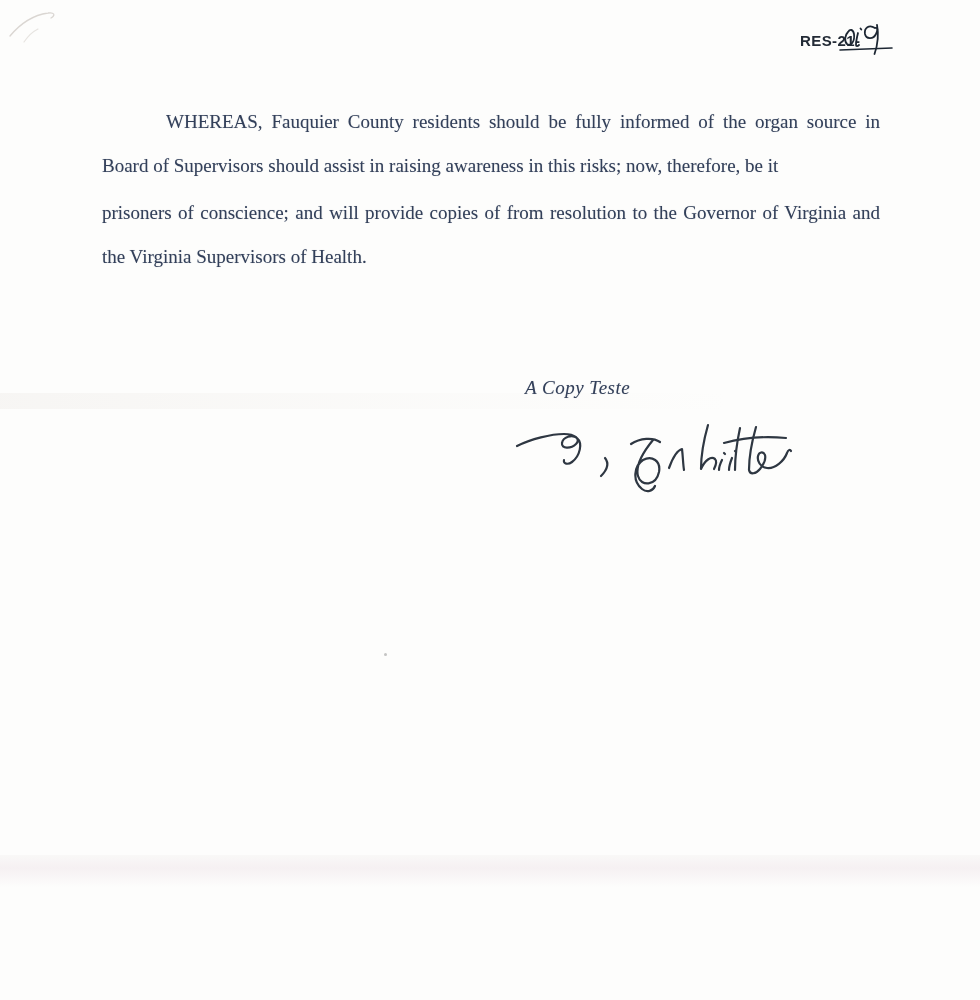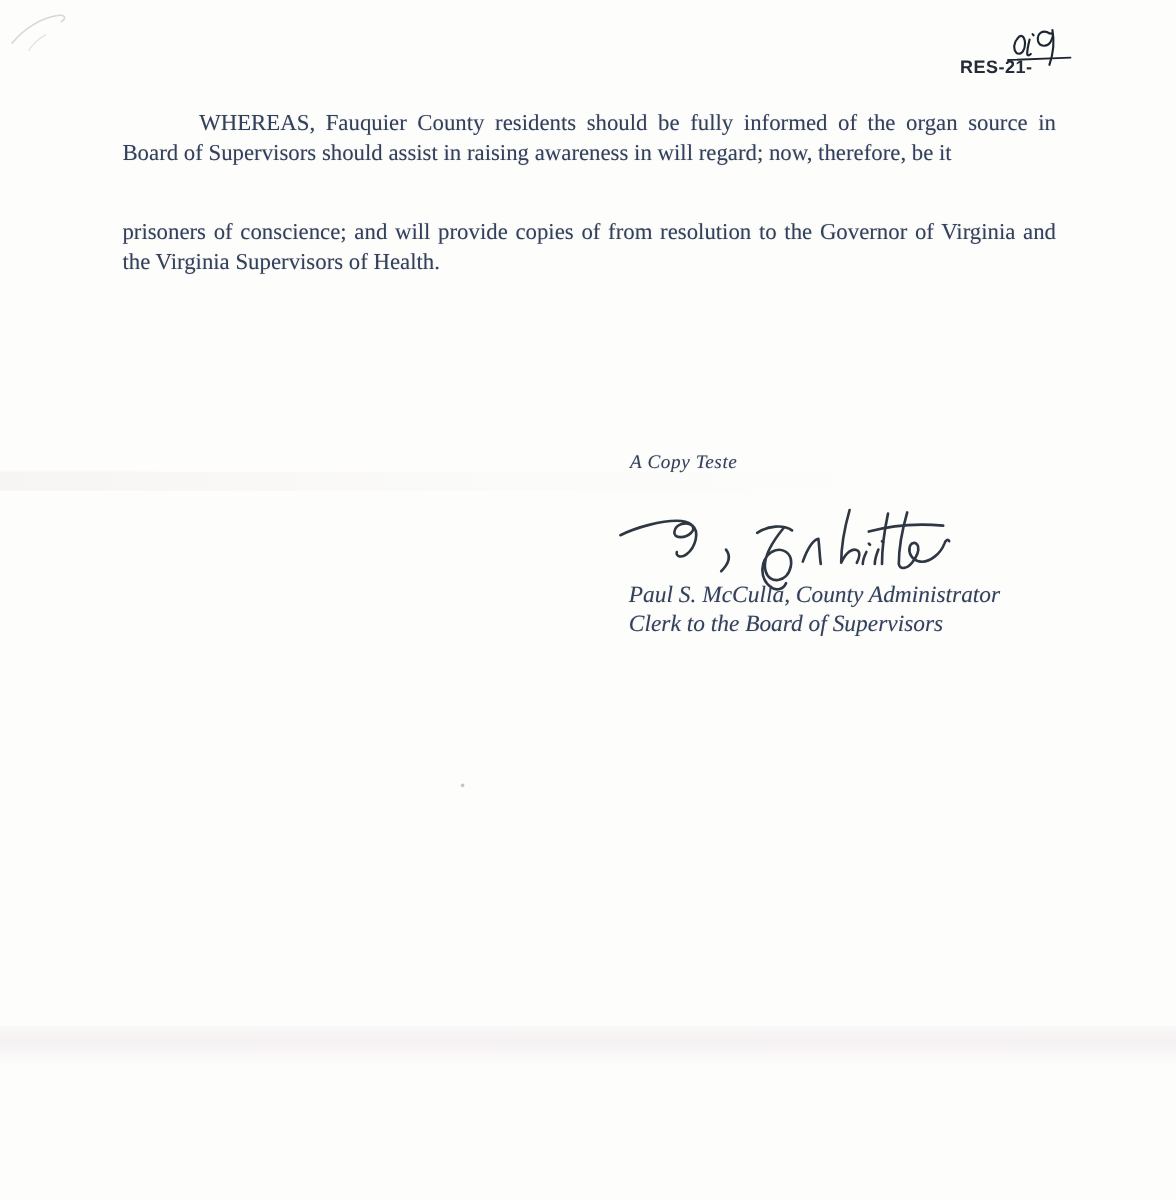--- a/index.html
+++ b/index.html
@@ -8,37 +8,36 @@
     background:var(--paper,#fdfdfc);
     font-family:"Liberation Serif",serif;
     color:var(--body_ink,#33405a);
   }
   
   .para{
     position:absolute;left:102px;width:778px;
     font-size:19px;line-height:25px;
     text-shadow:0 0 1px rgba(51,64,90,0.28);
   }
-  .line{white-space:nowrap;text-align:justify;text-align-last:justify;}
+  .line{white-space:nowrap;text-align:justify;text-align-last:justify;margin-top:19px;}
   .line.last{text-align-last:left;}
   .line.indent{padding-left:64px;}
   sup{font-size:0.6em;line-height:0;}
   
   .ref-label{
     position:absolute;left:800px;top:32px;
     font-family:"Liberation Sans",sans-serif;
     font-size:15px;font-weight:600;letter-spacing:0.4px;
     color:var(--header_ink,#232b36);
-    margin-top:16px;
   }
   .ref-hand{position:absolute;left:839px;top:19px;}
   
   .teste{
     position:absolute;left:525px;top:377px;
-    font-style:italic;font-size:16px;letter-spacing:0.5px;
+    font-style:italic;font-size:19px;letter-spacing:0.5px;
     text-shadow:0 0 1px rgba(51,64,90,0.25);
   }
   .signature{position:absolute;left:503px;top:414px;}
   .signer{
     position:absolute;left:524px;top:485px;
     font-style:italic;font-size:19.5px;line-height:23.5px;
     text-shadow:0 0 1px rgba(51,64,90,0.25);
   }
   
   .pencil-mark{position:absolute;left:4px;top:2px;}
@@ -69,21 +68,21 @@
     <path d="M21.5,9.5 L22.3,10.5" style="stroke-width:1.8"></path>
 
     <path d="M36,9 C30,5 25,9 26,15 C27,20 34,21 37,15 C39,11 39,8 36,9" style="stroke-width:1.8"></path>
     <path d="M38,6 C39.5,14 39,25 35.5,35" style="stroke-width:1.8"></path>
 
     <path d="M1,31 L53,29" style="stroke-width:1.6"></path>
   </svg>
 
   <div class="para" style="top:90px">
     <div class="line indent"><span>WHEREAS, Fauquier County residents should be fully informed of the organ source in</span></div>
-    <div class="line last"><span>Board of Supervisors should assist in raising awareness in will regard; now, therefore, be it</span></div>
+    <div class="line last"><span>Board of Supervisors should assist in raising awareness in this risks; now, therefore, be it</span></div>
   </div>
 
   <div class="para" style="top:181px">
     <div class="line"><span>prisoners of conscience; and will provide copies of from resolution to the Governor of Virginia and</span></div>
     <div class="line last"><span>the Virginia Supervisors of Health.</span></div>
   </div>
 
   <div class="teste">A Copy Teste</div>
 
   <svg class="signature" width="290" height="88" viewBox="0 0 290 88" aria-label="Paul S. McCulla, County Administrator">
@@ -97,22 +96,18 @@
       <path d="M219,46 C217,50 216,53 216,56"></path>
       <path d="M221,39 L222,40"></path>
       <path d="M229,44 C227,49 226,52 226,56"></path>
       <path d="M232,37 L233,38"></path>
       <path d="M237,14 C234,28 232,42 232,56"></path>
       <path d="M253,13 C249,27 246,42 246,56 C247,61 253,60 257,55 C261,50 263,45 262,41 C260,37 256,38 255,42 C254,47 257,53 264,54 C272,55 281,47 284,39 C285,36 287,35 288,37"></path>
       <path d="M221,29 C239,24 262,22 283,24"></path>
     </g>
   </svg>
 
-  <div class="signer">
-    <div>Paul S. McCulla, County Administrator</div>
-    <div>Clerk to the Board of Supervisors</div>
-  </div>
 
   <div class="band1"></div>
   <div class="band2"></div>
   <div class="speck"></div>
 
 </div>
 
 </body></html>

